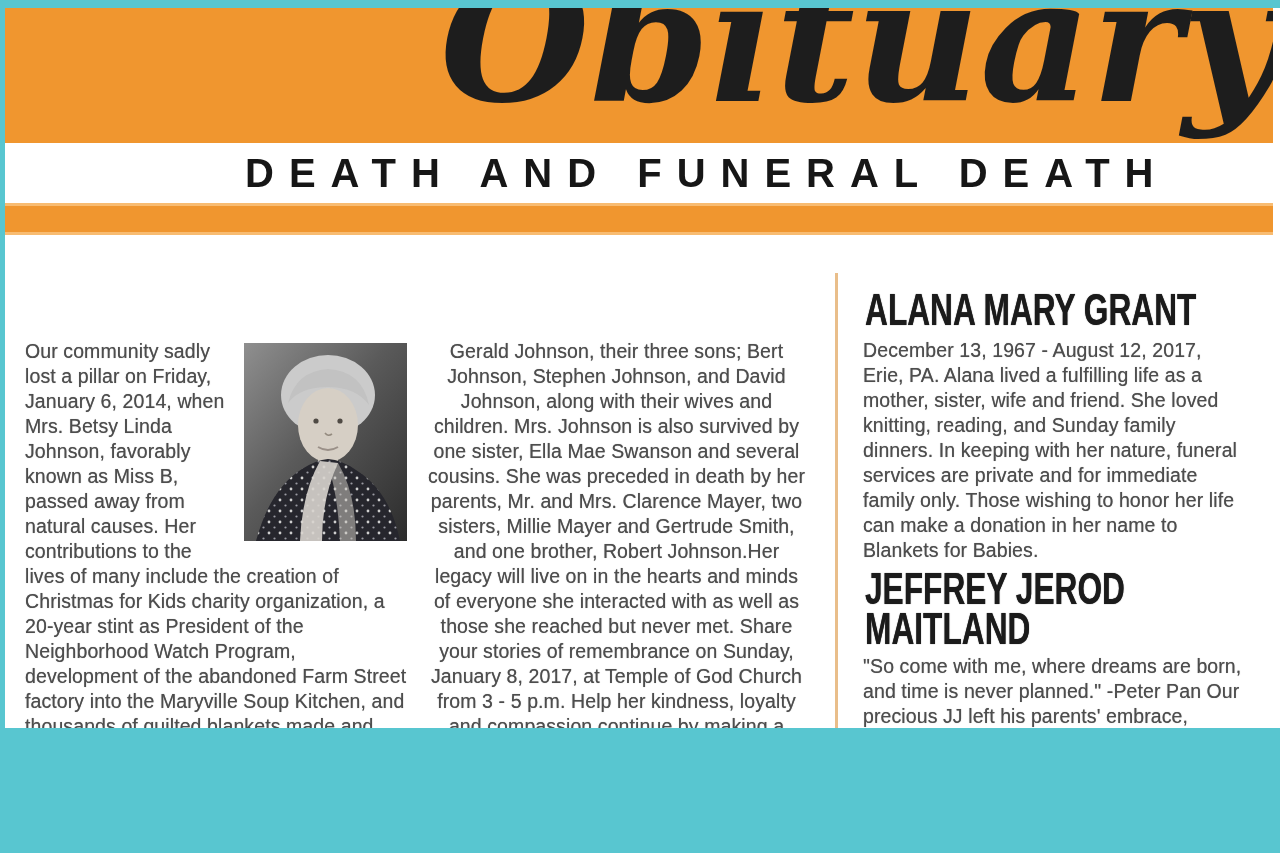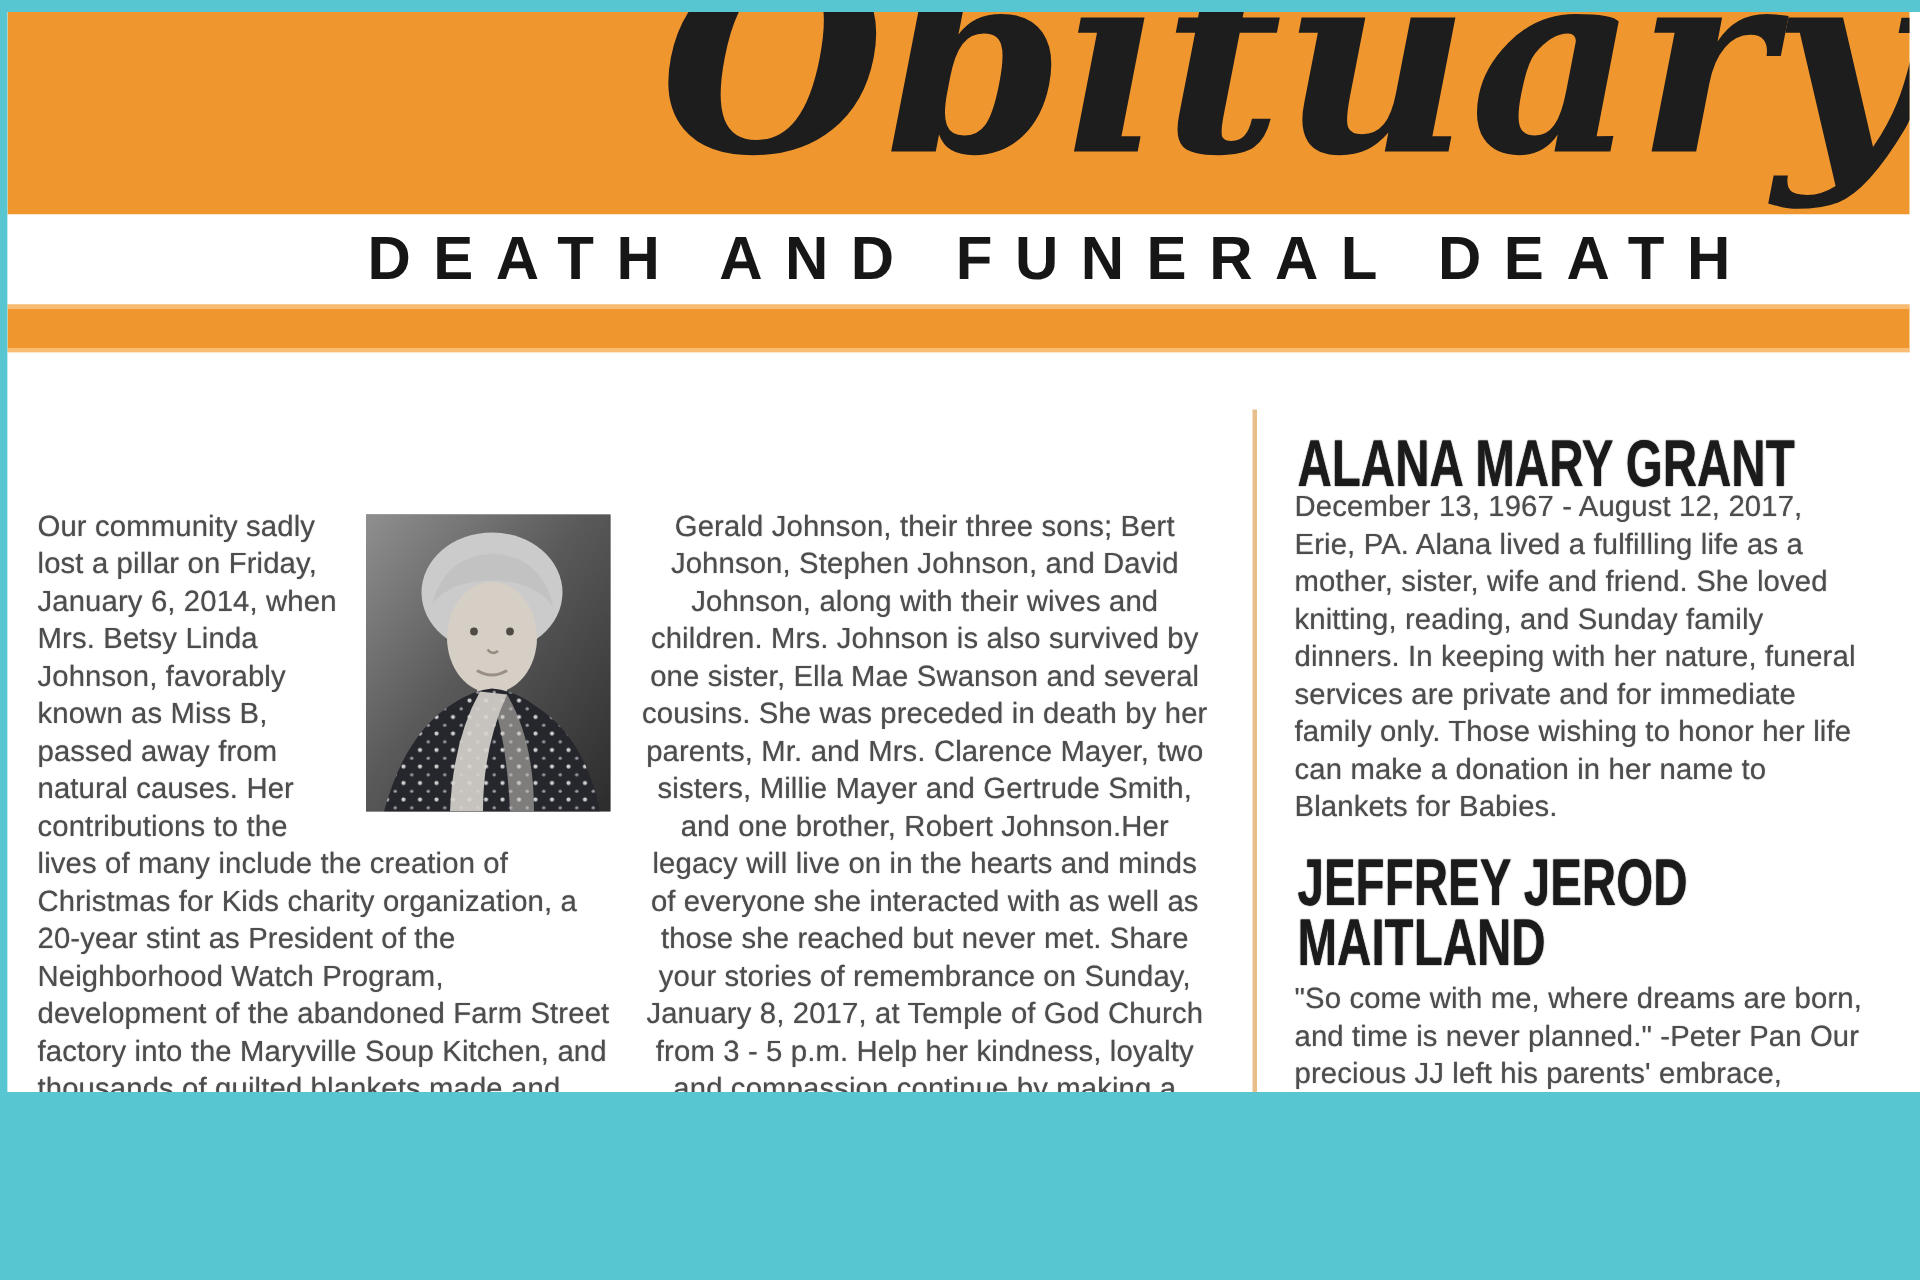--- a/index.html
+++ b/index.html
@@ -66,21 +66,21 @@
   .photo{
     float:right;width:163px;height:198px;margin:4px 0 14px 10px;
     display:block;background:#444;
   }
   .col2{left:420px;top:104px;width:383px;text-align:center;}
   .divider{
     position:absolute;left:830px;top:38px;width:3px;height:566px;
     background:#E9BE8A;
   }
   .alana-h{left:860px;top:55px;}
-  .alana-b{left:858px;top:91px;width:378px;}
+  .alana-b{left:858px;top:103px;width:378px;}
   .jeffrey-h{left:860px;top:334px;}
   .jeffrey-b{left:858px;top:419px;width:402px;}
   .fragment{
     position:absolute;left:1250px;top:581px;width:20px;
   }
   .watermark{
     position:absolute;left:1050px;top:577px;width:197px;height:29px;
     background:#0a0a0a;display:flex;align-items:center;justify-content:flex-end;
     z-index:5;
   }

